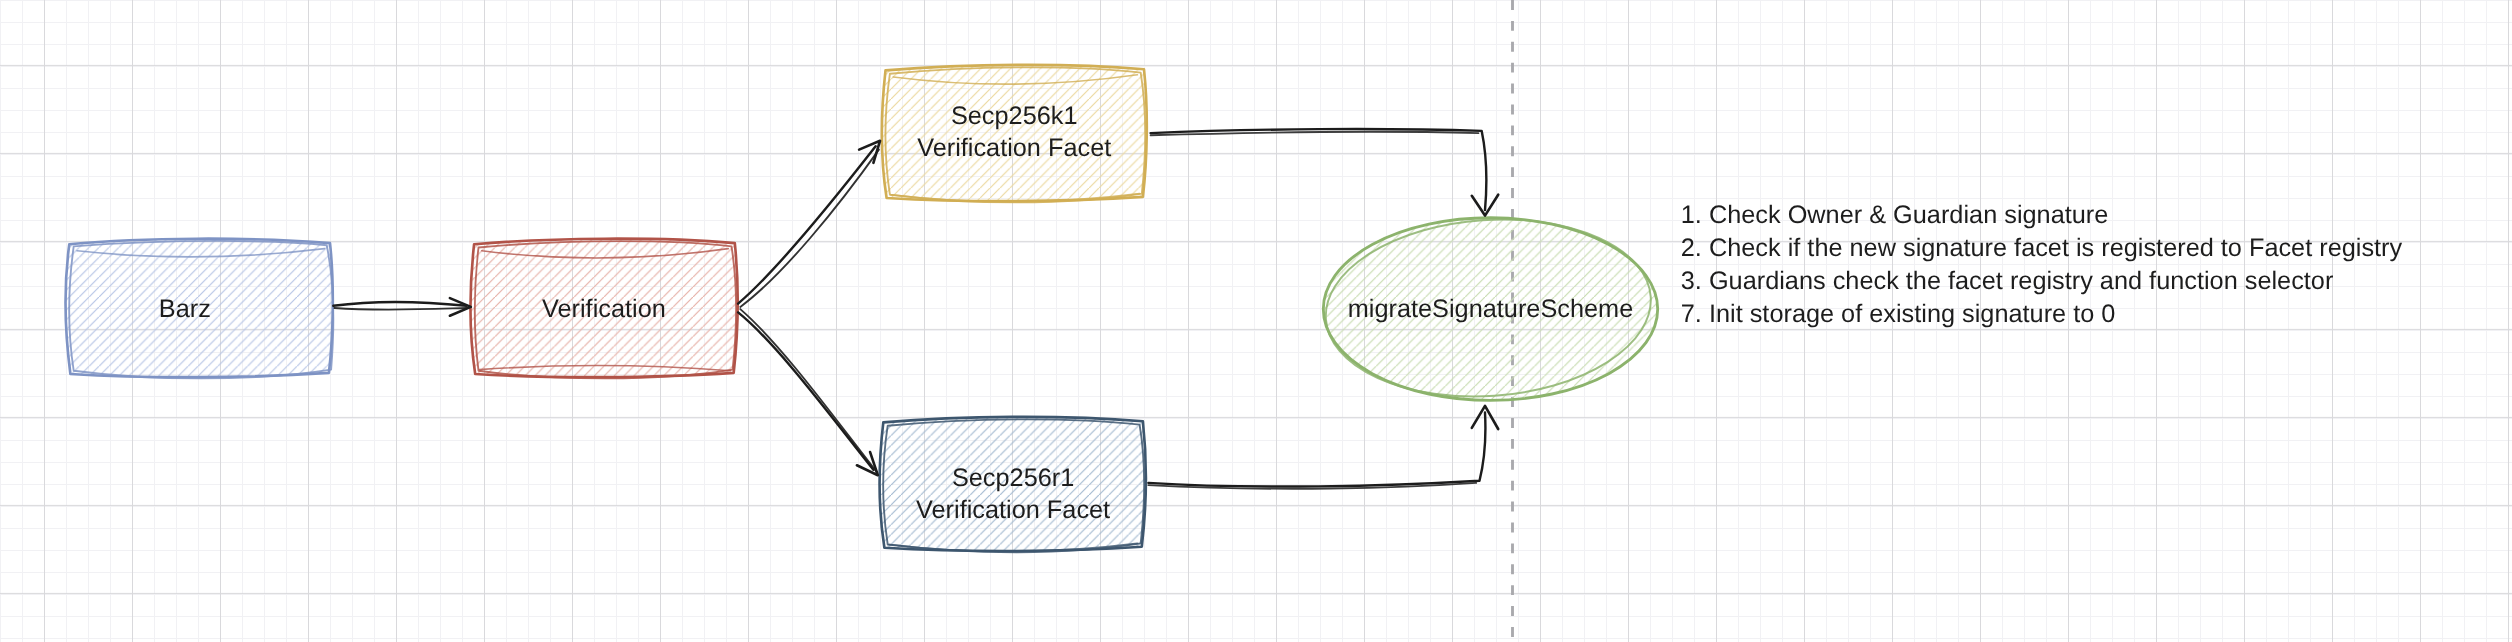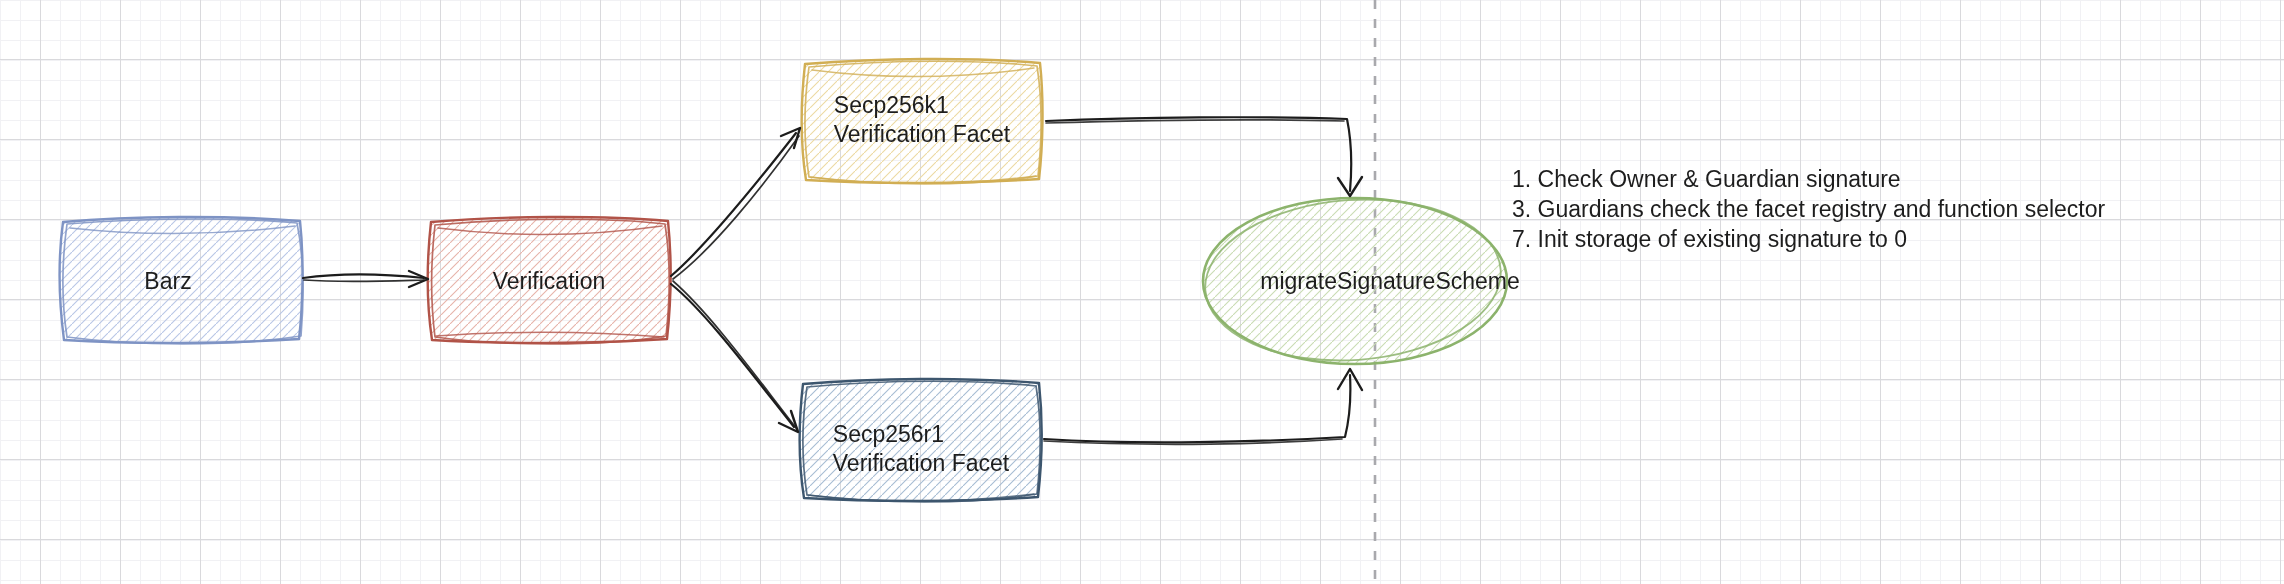--- a/index.html
+++ b/index.html
@@ -15,30 +15,30 @@
       linear-gradient(to bottom, #f1f1f4 1px, transparent 1px);
     background-size:80px 80px, 80px 80px, 20px 20px, 20px 20px;
     background-position:40px 0, 0 59px, 0 0, 0 0;
     font-family:"Liberation Sans", sans-serif;
   }
   svg.layer{position:absolute;left:0;top:0;width:2284px;height:584px;}
   .sketch{fill:none;stroke-linecap:round;stroke-linejoin:round;}
   .label{
     position:absolute;
     transform:translate(-50%,-50%);
-    text-align:left;
+    text-align:center;
     color:#1d1d1d;
     font-size:23px;
     line-height:29px;
     white-space:nowrap;
   }
   .notes{
     position:absolute;
     left:1512px;top:164px;
-    margin:0;padding:0;
+    margin:16px;padding:0;
     list-style:none;
     color:#1d1d1d;
     font-size:23px;
     line-height:30px;
   }
   .notes li{white-space:nowrap;}
 </style>
 </head>
 <body>
 
@@ -133,21 +133,22 @@
   <div class="label" style="left:168px;top:281px;">Barz</div>
   <div class="label" style="left:549px;top:281px;">Verification</div>
   <div class="label" style="left:922px;top:120px;">
     <div>Secp256k1</div>
     <div>Verification Facet</div>
   </div>
   <div class="label" style="left:921px;top:449px;">
     <div>Secp256r1</div>
     <div>Verification Facet</div>
   </div>
-  <div class="label" style="left:1355px;top:281px;margin-left:35px;">migrateSignatureScheme</div>
+  <div class="label" style="left:1355px;top:281px;">migrateSignatureScheme</div>
 
   <ul class="notes">
     <li>1. Check Owner &amp; Guardian signature</li>
+    <li>2. Check if the new signature facet is registered to Facet registry</li>
     <li>3. Guardians check the facet registry and function selector</li>
     <li>7. Init storage of existing signature to 0</li>
   </ul>
 
 </div>
 
 </body></html>

